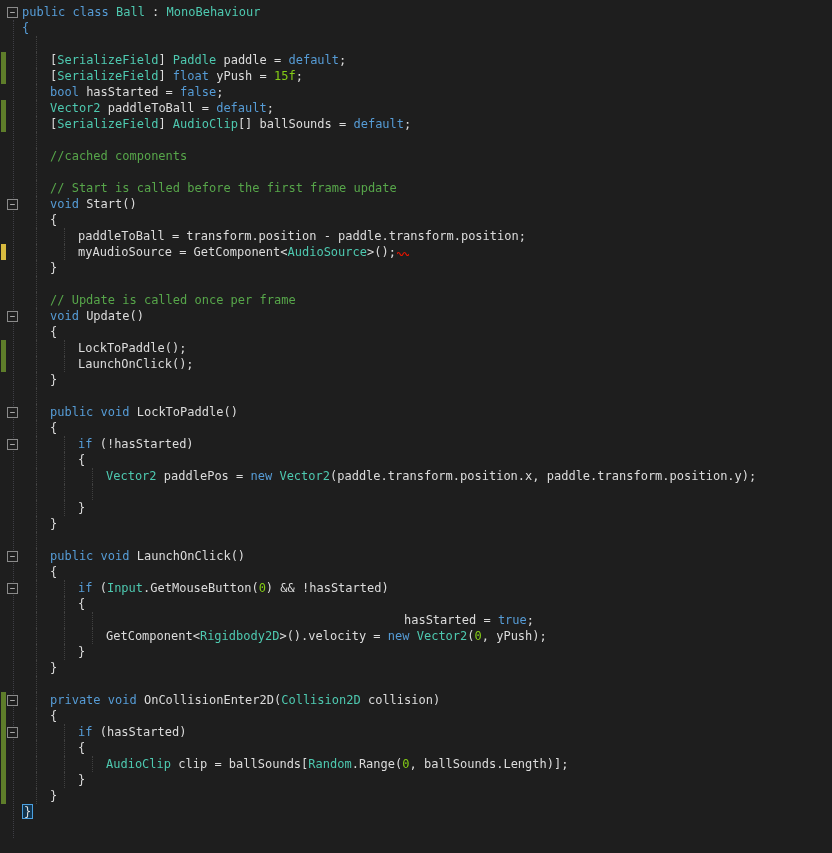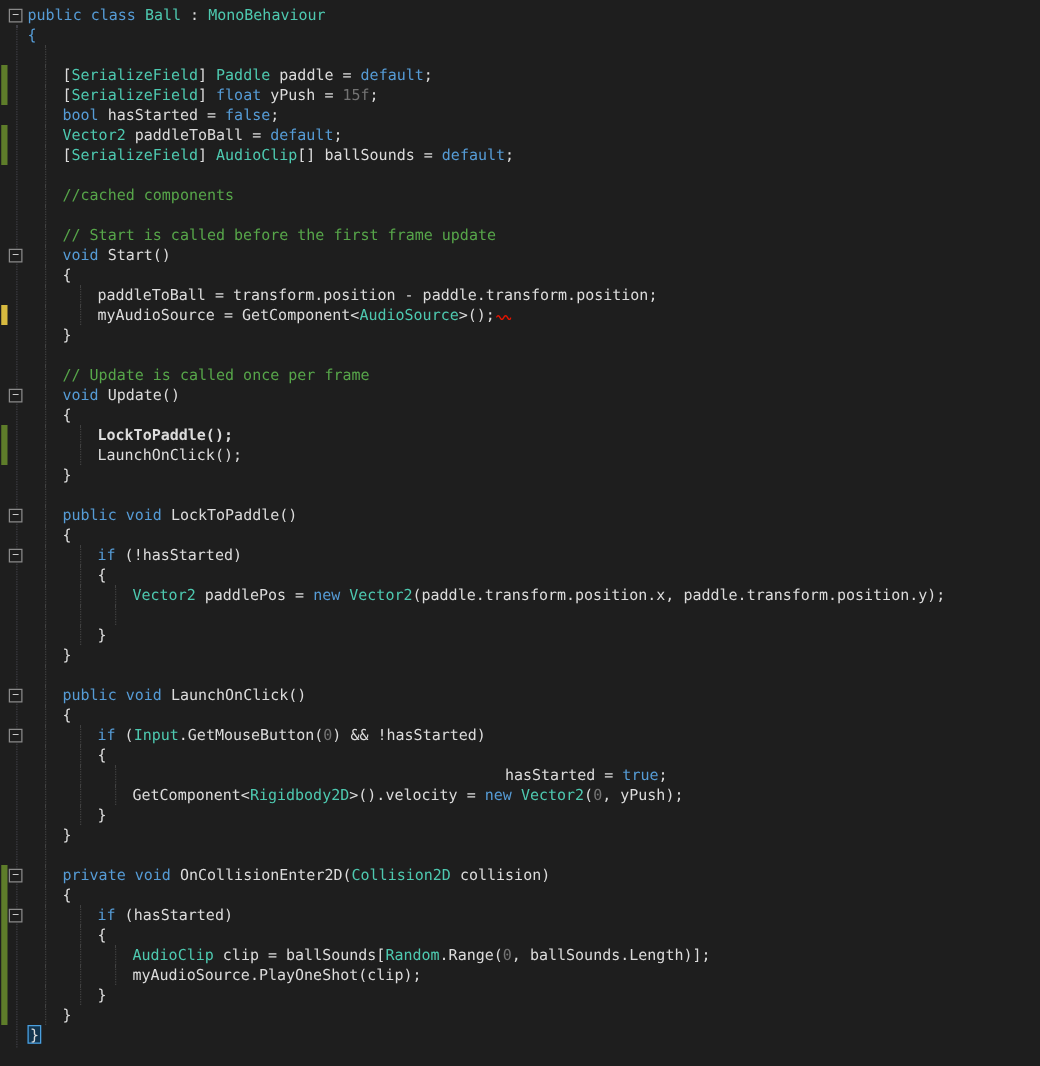--- a/index.html
+++ b/index.html
@@ -18,21 +18,21 @@
   .fold{
     position:absolute;left:7px;top:3px;width:9px;height:9px;
     border:1px solid #8a8a8a;background:#1e1e1e;color:#d4d4d4;
     font-size:9px;line-height:8px;text-align:center;cursor:pointer;
   }
   .content{position:relative;flex:1;white-space:pre;color:#dcdcdc;}
   .guide{position:absolute;top:0;height:16px;width:0;border-left:1px dotted #404040;}
   .tok-k{color:#569cd6;}
   .tok-t{color:#4ec9b0;}
   .tok-c{color:#57a64a;}
-  .tok-n{color:#737373;}
+  .tok-n{color:#84cc16;}
   .tok-p{color:#dcdcdc;}
   .tok-hb{color:#569cd6;}
   .tok-cb{
     color:#dcdcdc;display:inline-block;height:15px;line-height:14px;
     border:1px solid #4ba0e0;background:#12344e;padding:0 1px;box-sizing:border-box;
   }
   .squiggle{display:inline-block;vertical-align:baseline;margin-left:1px;}
 </style>
 </head>
 <body>
@@ -139,21 +139,21 @@
         <span class="content" style="padding-left: 28px;"><span class="guide" style="left: 14px;"></span><span class="tok-k">void</span><span class="tok-p"> Update()</span></span>
       </div>
       <div class="line">
         <span class="gutter"></span>
         <span class="content" style="padding-left: 28px;"><span class="guide" style="left: 14px;"></span><span class="tok-p">{</span></span>
       </div>
       <div class="line">
         <span class="gutter">
           <span class="bar green"></span>
         </span>
-        <span class="content" style="padding-left: 56px; font-weight: bold;"><span class="guide" style="left: 14px;"></span><span class="guide" style="left: 42px;"></span><span class="tok-p">LockToPaddle();</span></span>
+        <span class="content" style="padding-left: 56px;"><span class="guide" style="left: 14px;"></span><span class="guide" style="left: 42px;"></span><span class="tok-p">LockToPaddle();</span></span>
       </div>
       <div class="line">
         <span class="gutter">
           <span class="bar green"></span>
         </span>
         <span class="content" style="padding-left: 56px;"><span class="guide" style="left: 14px;"></span><span class="guide" style="left: 42px;"></span><span class="tok-p">LaunchOnClick();</span></span>
       </div>
       <div class="line">
         <span class="gutter"></span>
         <span class="content" style="padding-left: 28px;"><span class="guide" style="left: 14px;"></span><span class="tok-p">}</span></span>
@@ -266,26 +266,20 @@
         <span class="gutter">
           <span class="bar green"></span>
         </span>
         <span class="content" style="padding-left: 56px;"><span class="guide" style="left: 14px;"></span><span class="guide" style="left: 42px;"></span><span class="tok-p">{</span></span>
       </div>
       <div class="line">
         <span class="gutter">
           <span class="bar green"></span>
         </span>
         <span class="content" style="padding-left: 84px;"><span class="guide" style="left: 14px;"></span><span class="guide" style="left: 42px;"></span><span class="guide" style="left: 70px;"></span><span class="tok-t">AudioClip</span><span class="tok-p"> clip = ballSounds[</span><span class="tok-t">Random</span><span class="tok-p">.Range(</span><span class="tok-n">0</span><span class="tok-p">, ballSounds.Length)];</span></span>
-      </div>
-      <div class="line">
-        <span class="gutter">
-          <span class="bar green"></span>
-        </span>
-        <span class="content" style="padding-left: 84px;"><span class="guide" style="left: 14px;"></span><span class="guide" style="left: 42px;"></span><span class="guide" style="left: 70px;"></span><span class="tok-p">myAudioSource.PlayOneShot(clip);</span></span>
       </div>
       <div class="line">
         <span class="gutter">
           <span class="bar green"></span>
         </span>
         <span class="content" style="padding-left: 56px;"><span class="guide" style="left: 14px;"></span><span class="guide" style="left: 42px;"></span><span class="tok-p">}</span></span>
       </div>
       <div class="line">
         <span class="gutter">
           <span class="bar green"></span>

